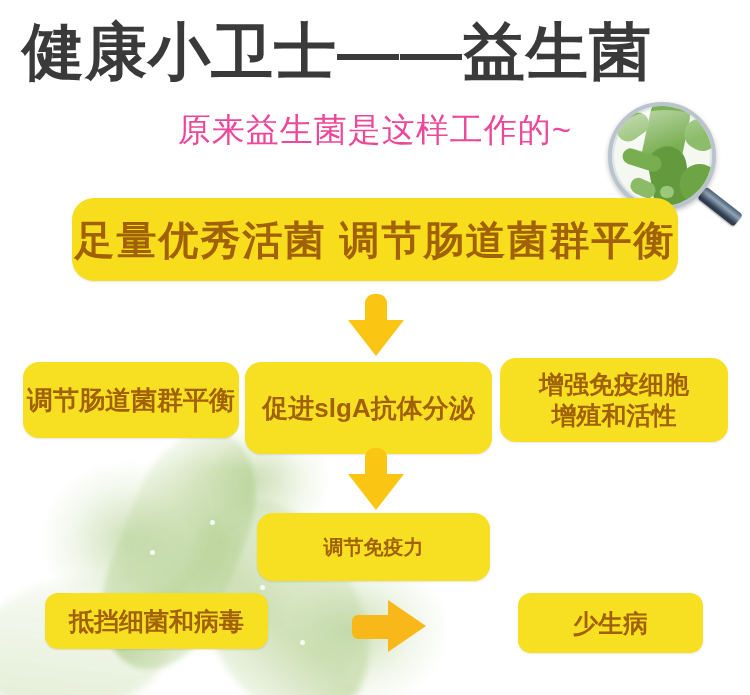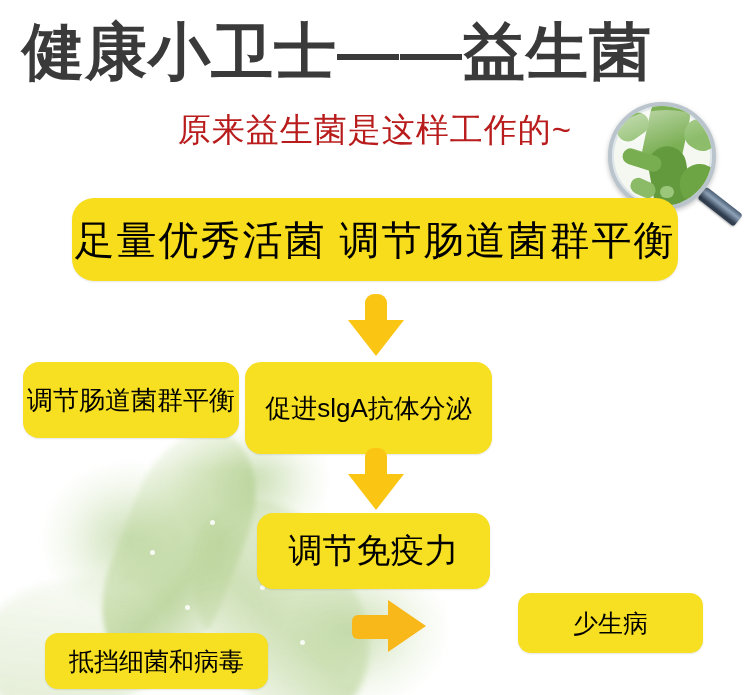--- a/index.html
+++ b/index.html
@@ -70,21 +70,21 @@
     font-size:62px; line-height:68px;
     font-weight:bold;
     color:#3a3a3a;
     letter-spacing:1px;
     white-space:nowrap;
   }
   #subtitle {
     position:absolute; left:0; top:110px; width:750px;
     text-align:center;
     font-size:33px; line-height:40px;
-    color:#b91c1c;
+    color:#ec4899;
     letter-spacing:1px;
     white-space:nowrap;
   }
 
   
   #magnifier { position:absolute; left:600px; top:100px; width:150px; height:120px; }
   #mag-handle {
     position:absolute; left:102px; top:85px; width:46px; height:15px;
     background:linear-gradient(180deg,#4a5d74,#8fa3b8 35%,#2f3d4f 80%);
     border-radius:3px;
@@ -117,38 +117,38 @@
     border-radius:50%;
   }
 
   
   .card {
     position:absolute;
     background:#f7df22;
     border-radius:16px;
     display:flex; align-items:center; justify-content:center;
     text-align:center;
-    color:#000000;
-    font-weight:normal;
+    color:#a16207;
+    font-weight:bold;
     box-shadow:0 1px 2px rgba(0,0,0,.10);
   }
   .card .txt { display:block; width:100%; }
 
   #banner {
     left:72px; top:198px; width:606px; height:83px;
     border-radius:22px;
     font-size:40px; line-height:44px;
     letter-spacing:2px;
     background:#f7dd1c;
   }
   #box-barrier   { left:23px;  top:362px; width:216px; height:76px; font-size:26px; }
   #box-siga      { left:245px; top:362px; width:247px; height:92px; font-size:26px; }
   #box-immune    { left:500px; top:358px; width:228px; height:84px; font-size:25px; line-height:31px; }
-  #box-regulate  { left:257px; top:513px; width:233px; height:76px; font-size:34px;justify-content:center; }
-  #box-block     { left:45px;  top:593px; width:223px; height:56px; border-radius:13px; font-size:25px;margin-top:40px; }
+  #box-regulate  { left:257px; top:513px; width:233px; height:68px; font-size:20px;justify-content:center; }
+  #box-block     { left:45px;  top:593px; width:223px; height:56px; border-radius:13px; font-size:25px; }
   #box-less-sick { left:518px; top:593px; width:185px; height:60px; border-radius:13px; font-size:25px; }
 
   
   .arrow-down {
     position:absolute; width:56px; height:62px;
   }
   .arrow-down .shaft {
     position:absolute; left:17px; top:0; width:22px; height:34px;
     background:#fbc513; border-radius:9px 9px 0 0;
   }
@@ -239,20 +239,24 @@
     <div class="shaft"></div>
       <div class="head"></div>
   </div>
 
   <div class="card" id="box-barrier">
     <span class="txt">调节肠道菌群平衡</span>
   </div>
   <div class="card" id="box-siga">
     <span class="txt">促进slgA抗体分泌</span>
   </div>
+  <div class="card" id="box-immune">
+    <span class="txt" style="white-space:pre-line;">增强免疫细胞
+增殖和活性</span>
+  </div>
 
   <div class="arrow-down" id="arrow2">
     <div class="shaft"></div>
       <div class="head"></div>
   </div>
 
   <div class="card" id="box-regulate">
     <span class="txt">调节免疫力</span>
   </div>
 

